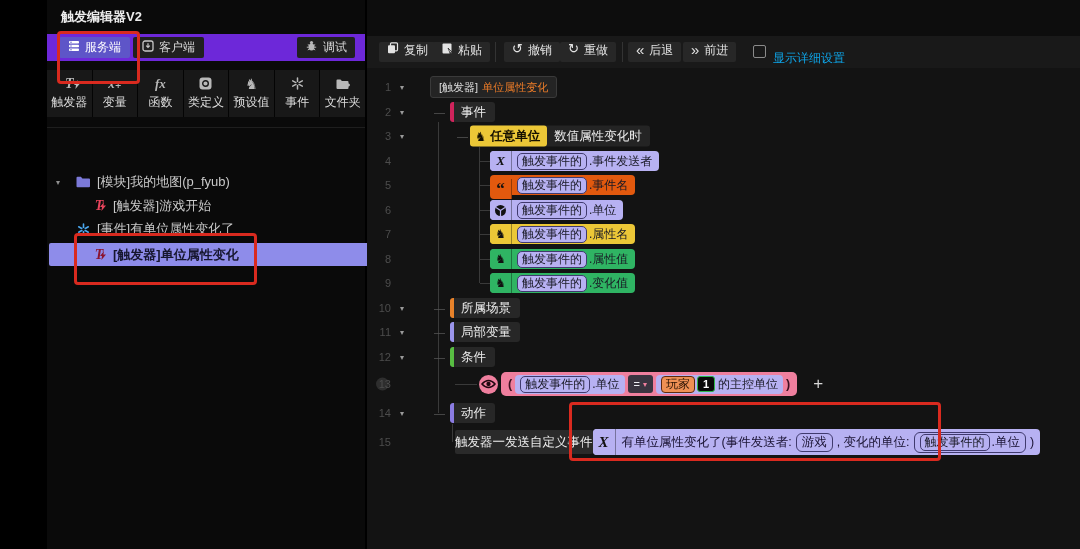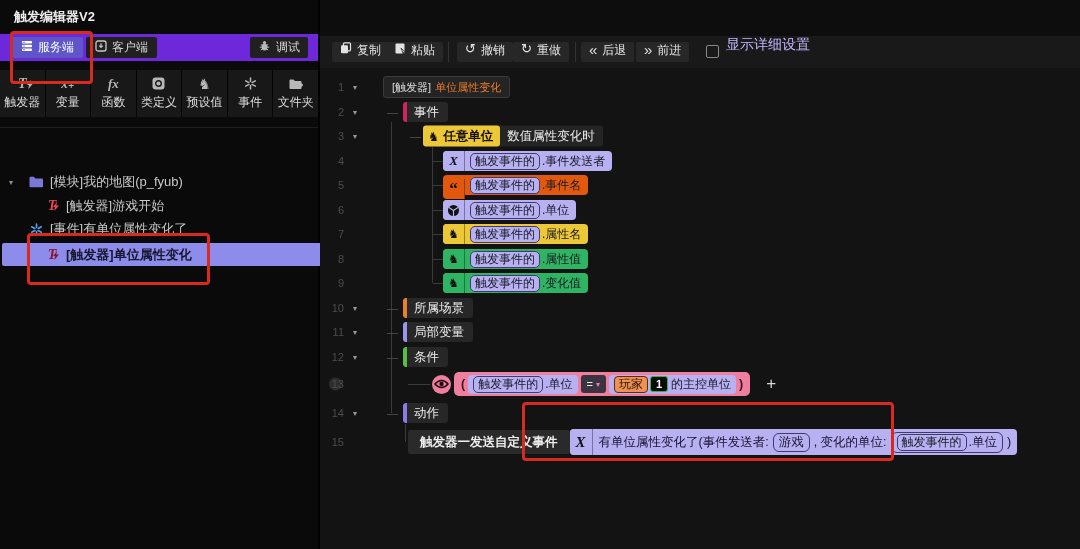--- a/index.html
+++ b/index.html
@@ -1,18 +1,18 @@
 <!DOCTYPE html>
 <html style="--lavender: #b7b1f2; --orange: #e2590e; --yellow: #ecc737; --green: #2fb463; --pink: #ef7f9e; --selection: #8e8cea; --tab-purple: #5e55c8; --anno-red: #d92a1f; --bar-event: #d0245c; --bar-scene: #e8822a; --bar-local: #9b95ec; --bar-cond: #58bd42; --bar-action: #8b7ce2; --title-orange: #ef7d28; --event-blue: #4aa7ee; --trigger-red: #e8445c; --folder-purple: #7b79d8;"><head>
 <meta charset="utf-8">
 <style>
   html,body{margin:0;padding:0;background:#000;}
   body{width:1080px;height:549px;position:relative;overflow:hidden;
        font-family:"Liberation Sans","DejaVu Sans",sans-serif;color:#ddd;}
-  .app{position:absolute;inset:0;}
+  .app{position:absolute;inset:0;margin-left:47px;}
   
   .left-panel{position:absolute;left:0;top:0;width:318px;height:549px;background:#0a0a0a;}
   .app-title{position:absolute;left:14px;top:8px;font-size:13px;font-weight:bold;color:#ececec;}
   .tab-strip{position:absolute;left:0;top:34px;width:100%;height:27px;background:#6d28d9;}
   .tab{position:absolute;top:3px;height:21px;border-radius:2px;display:flex;align-items:center;
        gap:5px;padding:0 9px;font-size:12px;color:#d8d8d8;background:#202020;cursor:default;}
   .tab-server{left:12px;background:var(--tab-purple);color:#fff;}
   .tab-client{left:86px;}
   .debug-btn{position:absolute;top:3px;right:10px;height:21px;border-radius:2px;background:#202020;
        display:flex;align-items:center;gap:5px;padding:0 8px;font-size:12px;color:#d8d8d8;}
@@ -34,21 +34,21 @@
   .trig-ico svg{position:absolute;left:9px;top:4px;}
   
   .right-panel{position:absolute;left:320px;top:0;width:760px;height:549px;background:#0d0d0d;}
   .rp-toolbar{position:absolute;left:0;top:36px;width:100%;height:32px;background:#191919;}
   .rp-btn{position:absolute;top:6px;height:20px;background:#272727;border-radius:2px;display:flex;
        gap:5px;padding:0 8px;font-size:12px;color:#e3e3e3;}
   .rp-sep{position:absolute;top:6px;width:1px;height:20px;background:#333;}
   .glyph{font-size:13px;line-height:1;color:#e3e3e3;}
   .cbx{position:absolute;left:386px;top:9px;width:13px;height:13px;border:1.5px solid #8a8a8a;
        border-radius:2px;box-sizing:border-box;background:transparent;}
-  .cbx-label{position:absolute;left:406px;top:0;font-size:14px;color:#c4b5fd;}
+  .cbx-label{position:absolute;left:406px;top:14px;font-size:12px;color:#0ea5e9;}
   .rp-content{position:absolute;left:0;top:68px;width:100%;height:481px;background:#131313;}
   .row{position:absolute;left:0;width:100%;height:22px;}
   .num{position:absolute;left:8px;width:16px;text-align:right;font-size:11px;color:#4d4d4d;
        top:50%;transform:translateY(-50%);}
   .arr{position:absolute;left:33px;top:50%;transform:translateY(-50%);font-size:8px;color:#9a9a9a;}
   .dsh{position:absolute;top:50%;transform:translateY(-50%);font-size:11px;color:#565656;left:67px;}
   .rcontent{position:absolute;top:50%;transform:translateY(-50%);display:flex;align-items:center;}
   .vline{position:absolute;width:1px;background:#3a3a3a;}
   .hline{position:absolute;height:1px;background:#3a3a3a;}
   .chip{background:#272727;border-radius:3px;height:20px;display:flex;align-items:center;
@@ -81,21 +81,21 @@
   .player-box{background:#ef9055;border:1px solid #5e2a10;border-radius:4px;height:15px;line-height:15px;
        padding:0 4px;margin-right:2px;color:#2a1204;}
   .val-box{background:#0a0a0a;border:1.5px solid #2db54a;border-radius:3px;height:14px;line-height:14px;
        padding:0 5px;margin-right:3px;color:#fff;font-weight:bold;font-size:11px;}
   .plus{margin-left:16px;color:#d8d8d8;font-size:17px;font-weight:normal;}
   .eye-badge{width:19px;height:19px;border-radius:50%;background:var(--pink);display:flex;
        align-items:center;justify-content:center;margin-right:3px;}
   .gutter-dot{position:absolute;left:9px;top:50%;transform:translateY(-50%);width:13px;height:13px;
        border-radius:50%;background:#2e2e2e;}
   .act-label{background:#2a2a2a;border-radius:2px;height:24px;display:flex;align-items:center;
-       padding:0 12px;font-size:12.5px;color:#ededed;white-space:nowrap;font-weight:bold;}
+       padding:0 0;font-size:12.5px;color:#ededed;white-space:nowrap;}
   .act-pill{background:var(--lavender);height:26px;border-radius:4px;display:flex;align-items:center;
        font-size:12.5px;color:#1a1333;padding-right:6px;white-space:nowrap;}
   .act-pill .pbadge{height:26px;width:22px;}
   .box1{border:1.3px solid #403a6e;border-radius:6px;height:17px;line-height:17px;padding:0 5px;margin:0 4px;}
   .groupbox{border:1.3px solid #403a6e;border-radius:6px;display:flex;align-items:center;
        padding:1px 5px;margin:0 4px;}
   .anno{position:absolute;border:3px solid var(--anno-red);border-radius:4px;pointer-events:none;z-index:50;}
 </style>
 </head>
 <body>

